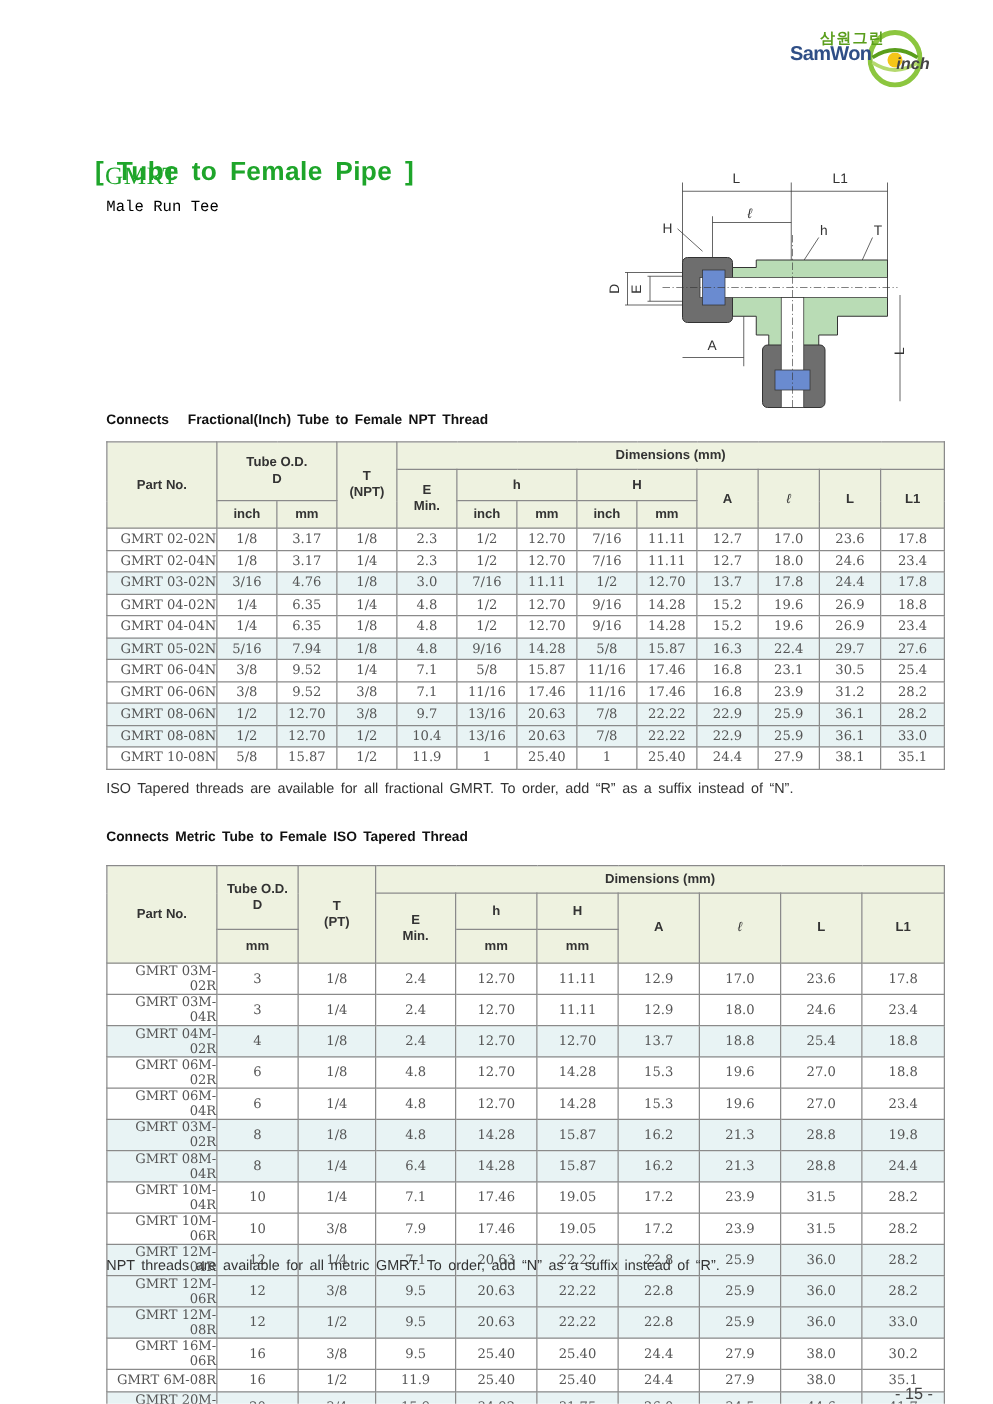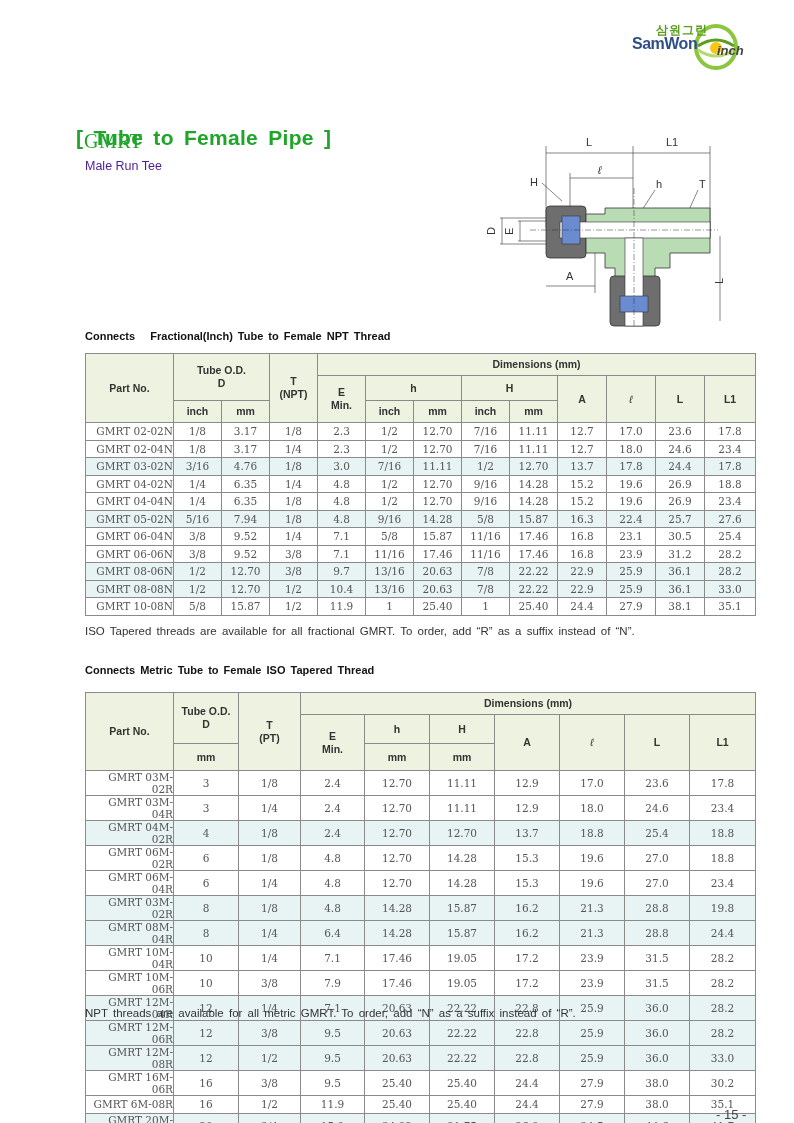--- a/index.html
+++ b/index.html
@@ -7,21 +7,21 @@
   body { position: relative; font-family: "Liberation Sans", sans-serif; color: #333; }
 
   .logo { position: absolute; left: 620px; top: 22px; width: 140px; height: 50px; text-align: right; }
   .logo .korean { position: absolute; left: 36px; top: 0px; font-size: 12px; font-weight: bold; color: #5a9e1c; letter-spacing: 1px; }
   .logo .brand { position: absolute; left: 12px; top: 13px; font-size: 16px; font-weight: bold; color: #2f4e86; letter-spacing: -0.5px; }
   .logo .green { position: absolute; left: 97px; top: 21px; font-size: 13px; font-style: italic; font-weight: bold; color: #444; }
   .logo .swirl { position: absolute; left: 74px; top: 2px; }
 
   .section-title { position: absolute; left: 76px; top: 90px; font-size: 21px; font-weight: bold; color: #1ea52a; word-spacing: 4px; letter-spacing: 0.3px; margin-top: 36px; }
   .product-code { position: absolute; left: 84px; top: 130px; font-family: "Liberation Serif", serif; font-size: 20px; color: #1ea52a; letter-spacing: 0.5px; }
-  .product-name { position: absolute; left: 85px; top: 159px; font-family: Liberation Sans, sans-serif; font-size: 12.5px; color: #4c1d95; }
+  .product-name { position: absolute; left: 85px; top: 159px; font-family: Liberation Mono, monospace; font-size: 12.5px; color: #000000; }
 
   .diagram { position: absolute; left: 470px; top: 128px; width: 260px; height: 200px; }
 
   .table-heading { position: absolute; left: 85px; font-size: 11px; font-weight: bold; color: #111; word-spacing: 2px; }
   #h1 { top: 330px; }
   #h2 { top: 628px; margin-top: 36px; }
 
   table.spec { position: absolute; left: 85px; width: 670px; border-collapse: collapse; table-layout: fixed; }
   #t1 { top: 353px; }
   #t2 { top: 692px; }
@@ -247,21 +247,21 @@
         <td>5/16</td>
         <td>7.94</td>
         <td>1/8</td>
         <td>4.8</td>
         <td>9/16</td>
         <td>14.28</td>
         <td>5/8</td>
         <td>15.87</td>
         <td>16.3</td>
         <td>22.4</td>
-        <td>25.7</td>
+        <td>29.7</td>
         <td>27.6</td>
       </tr>
       <tr>
         <td class="part">GMRT 06-04N</td>
         <td>3/8</td>
         <td>9.52</td>
         <td>1/4</td>
         <td>7.1</td>
         <td>5/8</td>
         <td>15.87</td>

